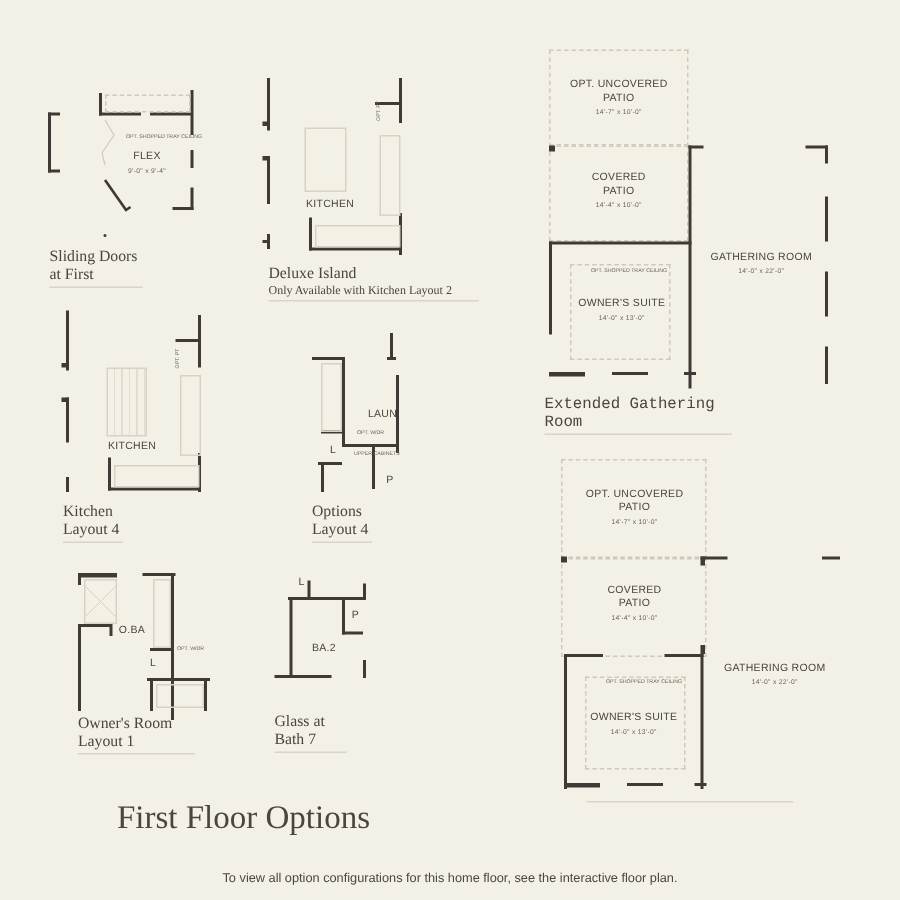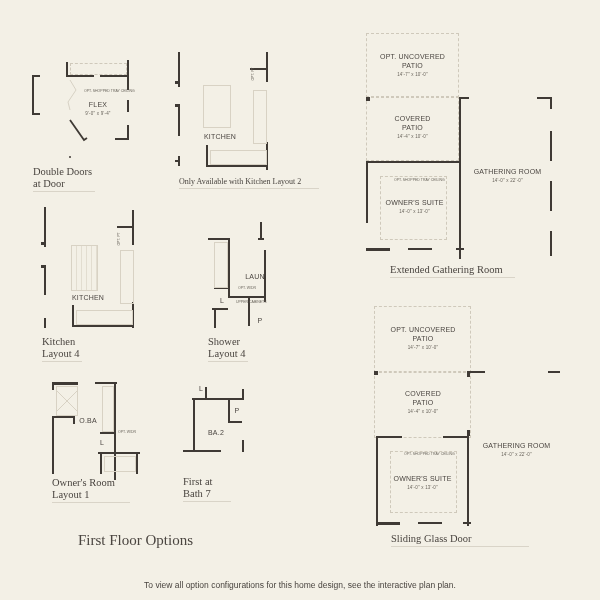--- a/index.html
+++ b/index.html
@@ -1,19 +1,19 @@
 <!DOCTYPE html>
 <html><head>
 <meta charset="utf-8">
 <style>
   html,body{margin:0;padding:0;}
   body{width:600px;height:600px;background:#f3f0e6;position:relative;overflow:hidden;font-family:"Liberation Sans",sans-serif;color:#4a4540;}
   .caption{position:absolute;font-family:"Liberation Serif",serif;font-size:10.5px;line-height:12px;color:#4a4540;border-bottom:1px solid #d9d4c8;padding-bottom:1px;}
   .caption .sub{font-size:8px;line-height:10px;}
-  .title{position:absolute;left:78px;top:532px;font-family:"Liberation Serif",serif;font-size:15px;color:#4a4540;}
+  .title{position:absolute;left:78px;top:532px;font-family:"Liberation Serif",serif;font-size:22px;color:#4a4540;}
   .footer{position:absolute;left:0;width:600px;top:580px;text-align:center;font-size:8.5px;color:#4a4540;}
   .w{position:absolute;background:#3f3a35;}
   .thin{position:absolute;border:1px dashed #cfc9bb;}
   .lightbox{position:absolute;border:1px solid #d8d2c4;}
   .room-label{position:absolute;text-align:center;font-size:7px;letter-spacing:0.2px;color:#4a4540;line-height:9px;}
   .room-label .dim{font-size:4.5px;color:#6a655d;display:block;}
   .tiny{position:absolute;font-size:3.5px;color:#6a655d;white-space:nowrap;}
   svg{position:absolute;overflow:visible;}
 </style>
 </head>
@@ -37,22 +37,22 @@
     <path d="M6 0 L12 10 L4 22 L6 30" stroke="#cfc9bb" fill="none" stroke-width="0.8"></path>
     <path d="M6 40 L20 60 L23 58" stroke="#3f3a35" fill="none" stroke-width="1.8"></path>
     <circle cx="6" cy="77" r="1" fill="#3f3a35"></circle>
   </svg>
   <div class="room-label" style="left:78px;top:100px;width:40px;">
     <span>FLEX</span>
     <span class="dim">9'-0" x 9'-4"</span>
   </div>
   <div class="tiny" style="left:84px;top:89px;">OPT. SHOPPED TRAY CEILING</div>
   <div class="caption" style="left:33px;top:166px;width:62px;">
-    <div>Double Doors</div>
-    <div>at Door</div>
+    <div>Sliding Doors</div>
+    <div>at First</div>
   </div>
 </div>
 
 <div>
   <div class="w" style="left:178px;top:52px;width:2px;height:35px;"></div>
   <div class="w" style="left:175px;top:81px;width:5px;height:3px;"></div>
   <div class="w" style="left:178px;top:104px;width:2px;height:32px;"></div>
   <div class="w" style="left:175px;top:104px;width:5px;height:3px;"></div>
   <div class="w" style="left:178px;top:156px;width:2px;height:10px;"></div>
   <div class="w" style="left:175px;top:160px;width:5px;height:2px;"></div>
@@ -60,20 +60,21 @@
   <div class="w" style="left:250px;top:68px;width:18px;height:2px;"></div>
   <div class="w" style="left:266px;top:142px;width:2px;height:28px;"></div>
   <div class="w" style="left:206px;top:165px;width:62px;height:2px;"></div>
   <div class="w" style="left:206px;top:145px;width:2px;height:22px;"></div>
   <div class="lightbox" style="left:203px;top:85px;width:26px;height:41px;"></div>
   <div class="lightbox" style="left:253px;top:90px;width:12px;height:52px;"></div>
   <div class="lightbox" style="left:210px;top:150px;width:55px;height:13px;"></div>
   <div class="tiny" style="left:246px;top:72px;transform:rotate(-90deg);">OPT. PT</div>
   <div class="room-label" style="left:200px;top:132px;width:40px;">KITCHEN</div>
   <div class="caption" style="left:179px;top:177px;width:140px;">
+    <div>Deluxe Island</div>
     <div class="sub">Only Available with Kitchen Layout 2</div>
   </div>
 </div>
 
 <div>
   <div class="w" style="left:44px;top:207px;width:2px;height:40px;"></div>
   <div class="w" style="left:41px;top:242px;width:5px;height:3px;"></div>
   <div class="w" style="left:44px;top:265px;width:2px;height:30px;"></div>
   <div class="w" style="left:41px;top:265px;width:5px;height:3px;"></div>
   <div class="w" style="left:44px;top:318px;width:2px;height:10px;"></div>
@@ -104,21 +105,21 @@
   <div class="w" style="left:212px;top:308px;width:16px;height:2px;"></div>
   <div class="w" style="left:214px;top:308px;width:2px;height:20px;"></div>
   <div class="w" style="left:248px;top:298px;width:2px;height:28px;"></div>
   <div class="lightbox" style="left:214px;top:242px;width:12px;height:44px;"></div>
   <div class="room-label" style="left:245px;top:272px;width:20px;">LAUN</div>
   <div class="room-label" style="left:218px;top:296px;width:8px;">L</div>
   <div class="room-label" style="left:256px;top:316px;width:8px;">P</div>
   <div class="tiny" style="left:238px;top:286px;">OPT. W/DR</div>
   <div class="tiny" style="left:236px;top:300px;">UPPER CABINETS</div>
   <div class="caption" style="left:208px;top:336px;width:40px;">
-    <div>Shower</div>
+    <div>Options</div>
     <div>Layout 4</div>
   </div>
 </div>
 
 <div>
   <div class="w" style="left:52px;top:382px;width:26px;height:3px;"></div>
   <div class="w" style="left:95px;top:382px;width:22px;height:2px;"></div>
   <div class="w" style="left:52px;top:382px;width:2px;height:8px;"></div>
   <div class="w" style="left:52px;top:416px;width:2px;height:58px;"></div>
   <div class="w" style="left:52px;top:416px;width:22px;height:2px;"></div>
@@ -146,21 +147,21 @@
   <div class="w" style="left:242px;top:389px;width:2px;height:11px;"></div>
   <div class="w" style="left:193px;top:398px;width:2px;height:52px;"></div>
   <div class="w" style="left:228px;top:398px;width:2px;height:25px;"></div>
   <div class="w" style="left:228px;top:421px;width:14px;height:2px;"></div>
   <div class="w" style="left:242px;top:440px;width:2px;height:12px;"></div>
   <div class="w" style="left:183px;top:450px;width:38px;height:2px;"></div>
   <div class="room-label" style="left:196px;top:384px;width:10px;">L</div>
   <div class="room-label" style="left:232px;top:406px;width:10px;">P</div>
   <div class="room-label" style="left:206px;top:428px;width:20px;">BA.2</div>
   <div class="caption" style="left:183px;top:476px;width:48px;">
-    <div>First at</div>
+    <div>Glass at</div>
     <div>Bath 7</div>
   </div>
 </div>
 
 <div>
   <div class="thin" style="left:366px;top:33px;width:91px;height:63px;"></div>
   <div class="thin" style="left:366px;top:96px;width:91px;height:63px;"></div>
   <div class="w" style="left:366px;top:97px;width:4px;height:4px;"></div>
   <div class="w" style="left:459px;top:97px;width:2px;height:162px;"></div>
   <div class="w" style="left:459px;top:97px;width:10px;height:2px;"></div>
@@ -187,21 +188,21 @@
   </div>
   <div class="room-label" style="left:465px;top:167px;width:85px;">
     <div>GATHERING ROOM</div>
     <span class="dim">14'-0" x 22'-0"</span>
   </div>
   <div class="room-label" style="left:372px;top:198px;width:85px;">
     <div>OWNER'S SUITE</div>
     <span class="dim">14'-0" x 13'-0"</span>
   </div>
   <div class="tiny" style="left:394px;top:178px;">OPT. SHOPPED TRAY CEILING</div>
-  <div class="caption" style="left:390px;top:264px;width:125px;">
+  <div class="caption" style="left:363px;top:264px;width:125px;font-family:Liberation Mono, monospace;">
     <div>Extended Gathering Room</div>
   </div>
 </div>
 
 <div>
   <div class="thin" style="left:374px;top:306px;width:95px;height:65px;"></div>
   <div class="thin" style="left:374px;top:371px;width:95px;height:65px;"></div>
   <div class="w" style="left:374px;top:371px;width:4px;height:4px;"></div>
   <div class="w" style="left:467px;top:371px;width:3px;height:6px;"></div>
   <div class="w" style="left:467px;top:371px;width:18px;height:2px;"></div>
@@ -228,18 +229,17 @@
   <div class="room-label" style="left:474px;top:441px;width:85px;">
     <div>GATHERING ROOM</div>
     <span class="dim">14'-0" x 22'-0"</span>
   </div>
   <div class="room-label" style="left:380px;top:474px;width:85px;">
     <div>OWNER'S SUITE</div>
     <span class="dim">14'-0" x 13'-0"</span>
   </div>
   <div class="tiny" style="left:404px;top:452px;">OPT. SHOPPED TRAY CEILING</div>
   <div class="caption" style="left:391px;top:533px;width:138px;">
-    <div>Sliding Glass Door</div>
   </div>
 </div>
 
 <div class="title">First Floor Options</div>
-<div class="footer">To view all option configurations for this home design, see the interactive plan plan.</div>
+<div class="footer">To view all option configurations for this home floor, see the interactive floor plan.</div>
 
 </body></html>

